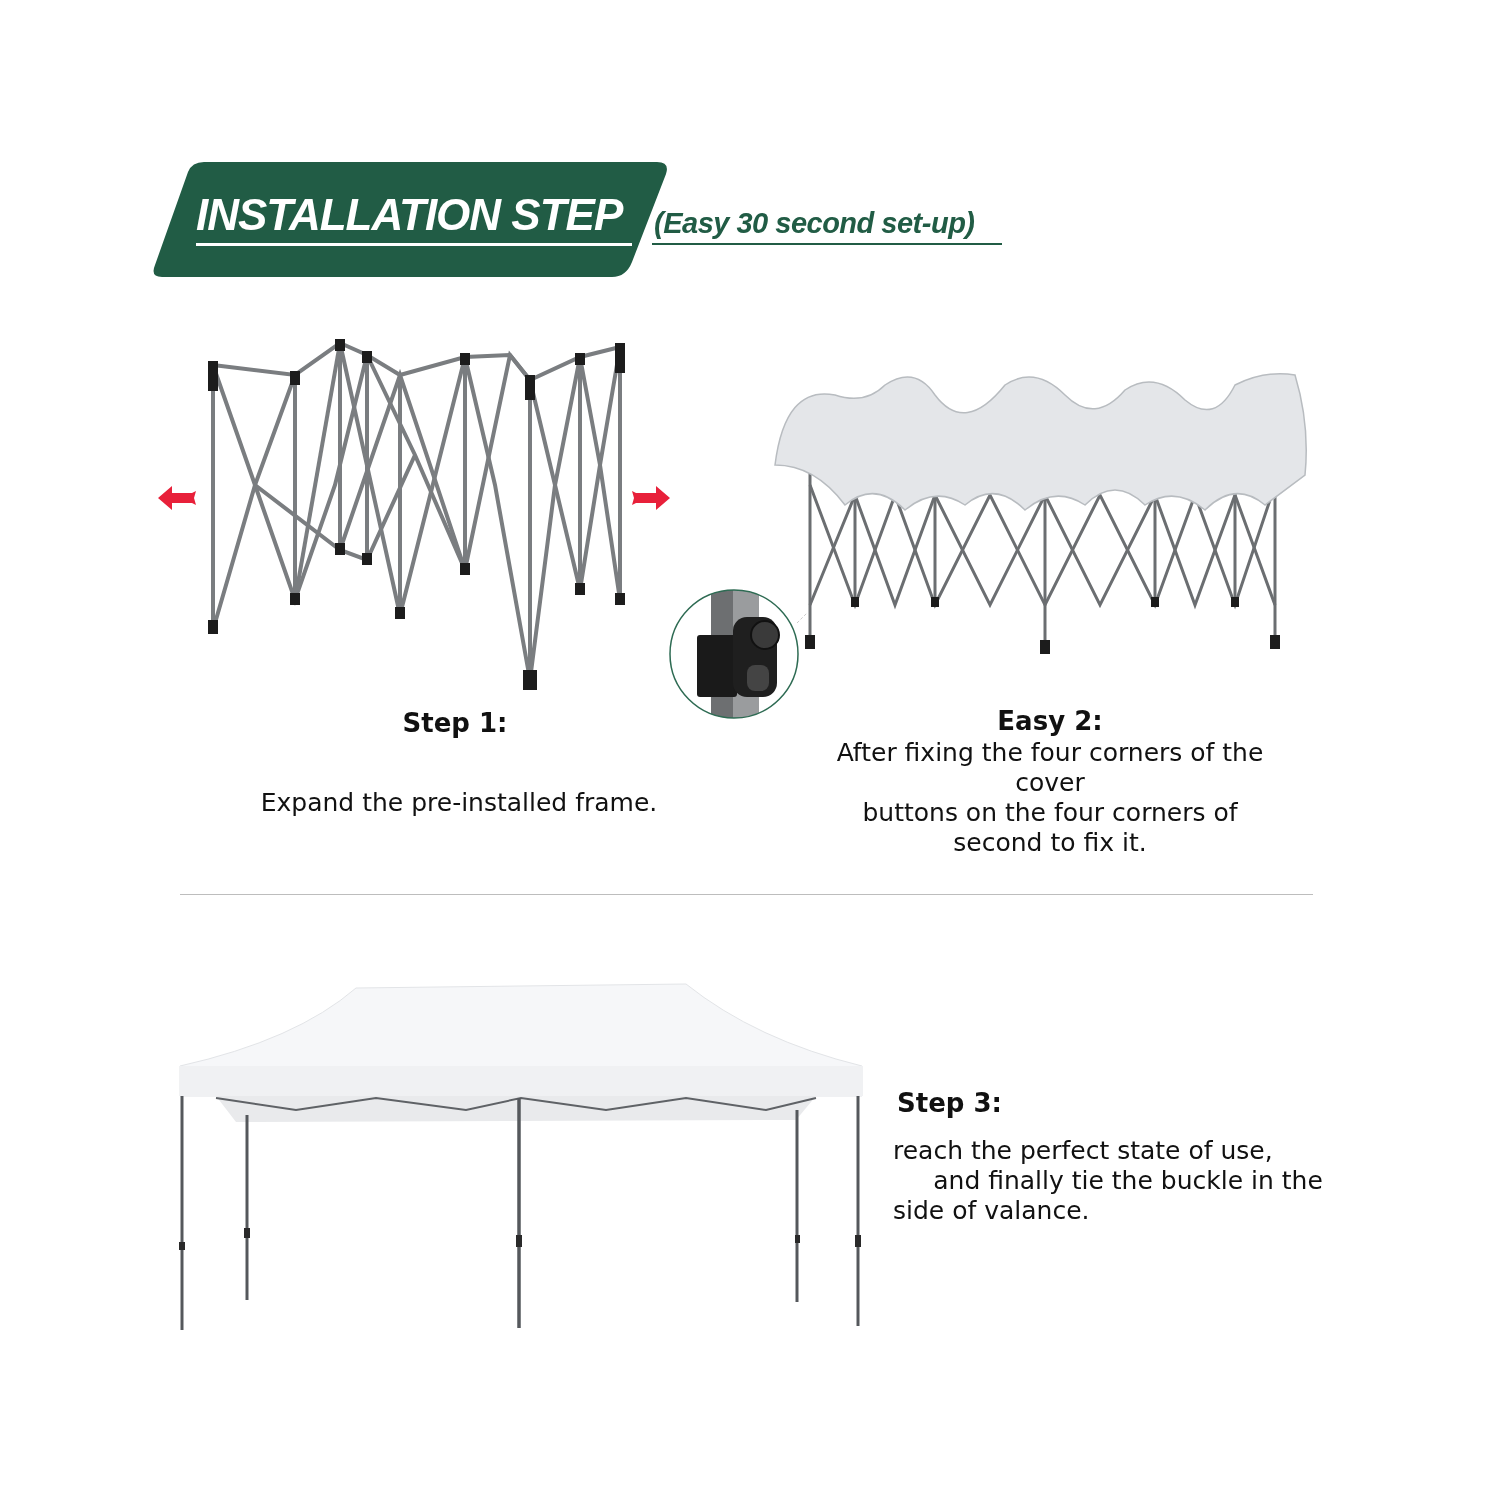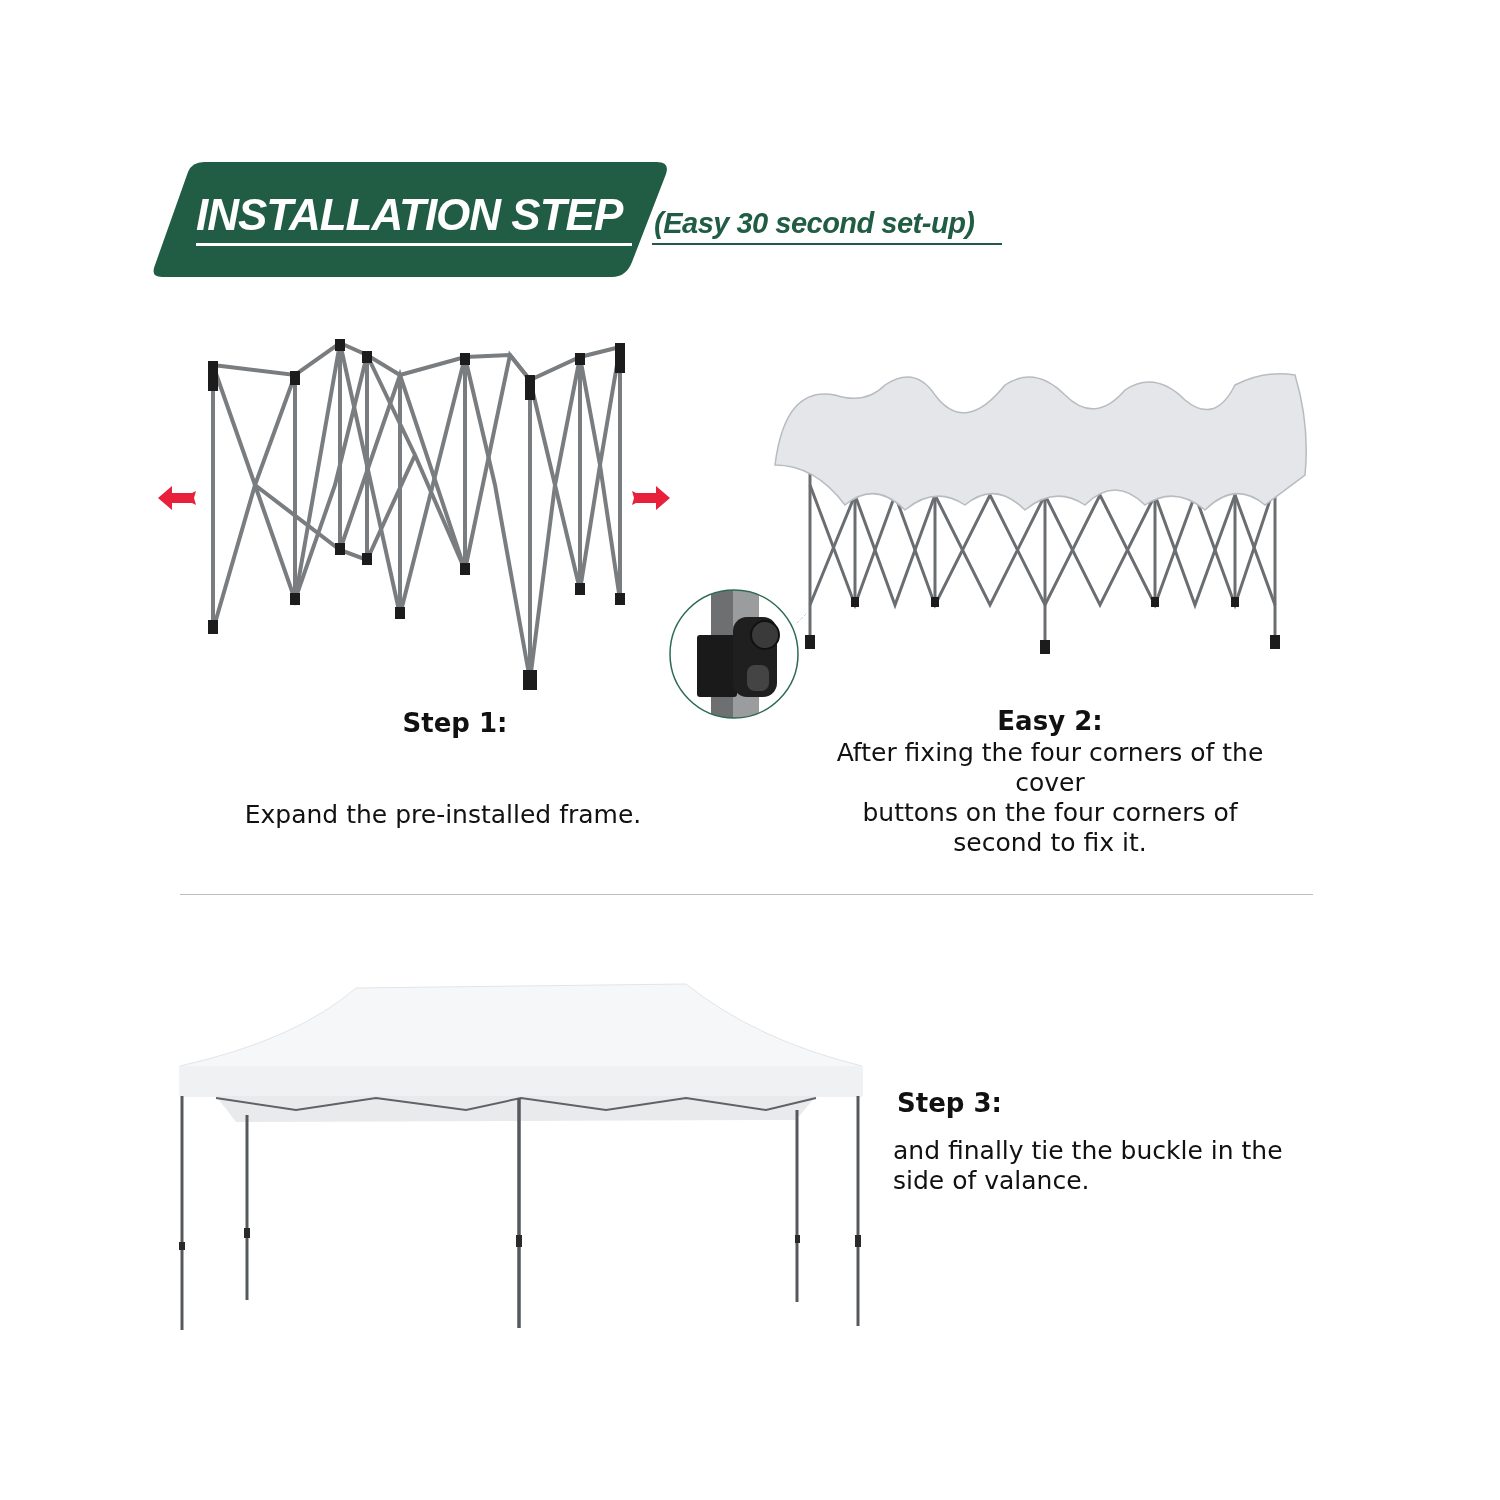--- a/index.html
+++ b/index.html
@@ -116,21 +116,21 @@
     <rect x="30" y="48" width="40" height="62" rx="3" fill="#1a1a1a"></rect>
     <rect x="66" y="30" width="44" height="80" rx="14" fill="#1f1f1f"></rect>
     <circle cx="98" cy="48" r="14" fill="#3a3a3a" stroke="#111" stroke-width="2"></circle>
     <rect x="80" y="78" width="22" height="26" rx="8" fill="#444"></rect>
   </g>
   <circle cx="67" cy="67" r="64" fill="none" stroke="#2e6b53" stroke-width="1.5"></circle>
   <line x1="130" y1="36" x2="140" y2="26" stroke="#ccc" stroke-width="1" stroke-dasharray="3,2"></line>
 </svg>
 
 <div class="abs step-title" style="left:220px;top:708px;width:470px;">Step 1:</div>
-<div class="abs step-text" style="left:208px;top:788px;width:470px;margin-top:12px;">Expand the pre-installed frame.</div>
+<div class="abs step-text" style="left:224px;top:788px;width:470px;">Expand the pre-installed frame.</div>
 
 <div class="abs step-title" style="left:800px;top:706px;width:500px;">Easy 2:</div>
 <div class="abs" style="left:800px;top:738px;width:500px;">
   <div class="step-text">After fixing the four corners of the cover</div>
   <div class="step-text">buttons on the four corners of</div>
   <div class="step-text">second to fix it.</div>
 </div>
 
 <div class="abs divider"></div>
 
@@ -151,15 +151,16 @@
     <rect x="68" y="248" width="6" height="10"></rect>
       <rect x="340" y="255" width="6" height="12"></rect>
     <rect x="619" y="255" width="5" height="8"></rect>
       <rect x="679" y="255" width="6" height="12"></rect>
     <rect x="3" y="262" width="6" height="8"></rect>
   </g>
 </svg>
 
 <div class="abs step-title" style="left:897px;top:1088px;text-align:left;">Step 3:</div>
 <div class="abs" style="left:893px;top:1136px;width:470px;">
-  <div class="step-text" style="text-align:left;">and finally tie the buckle in the</div>
+  <div class="step-text" style="text-align:left;">reach the perfect state of use,</div>
+  <div class="step-text" style="text-align:center;">and finally tie the buckle in the</div>
   <div class="step-text" style="text-align:left;">side of valance.</div>
 </div>
 
 </body></html>

